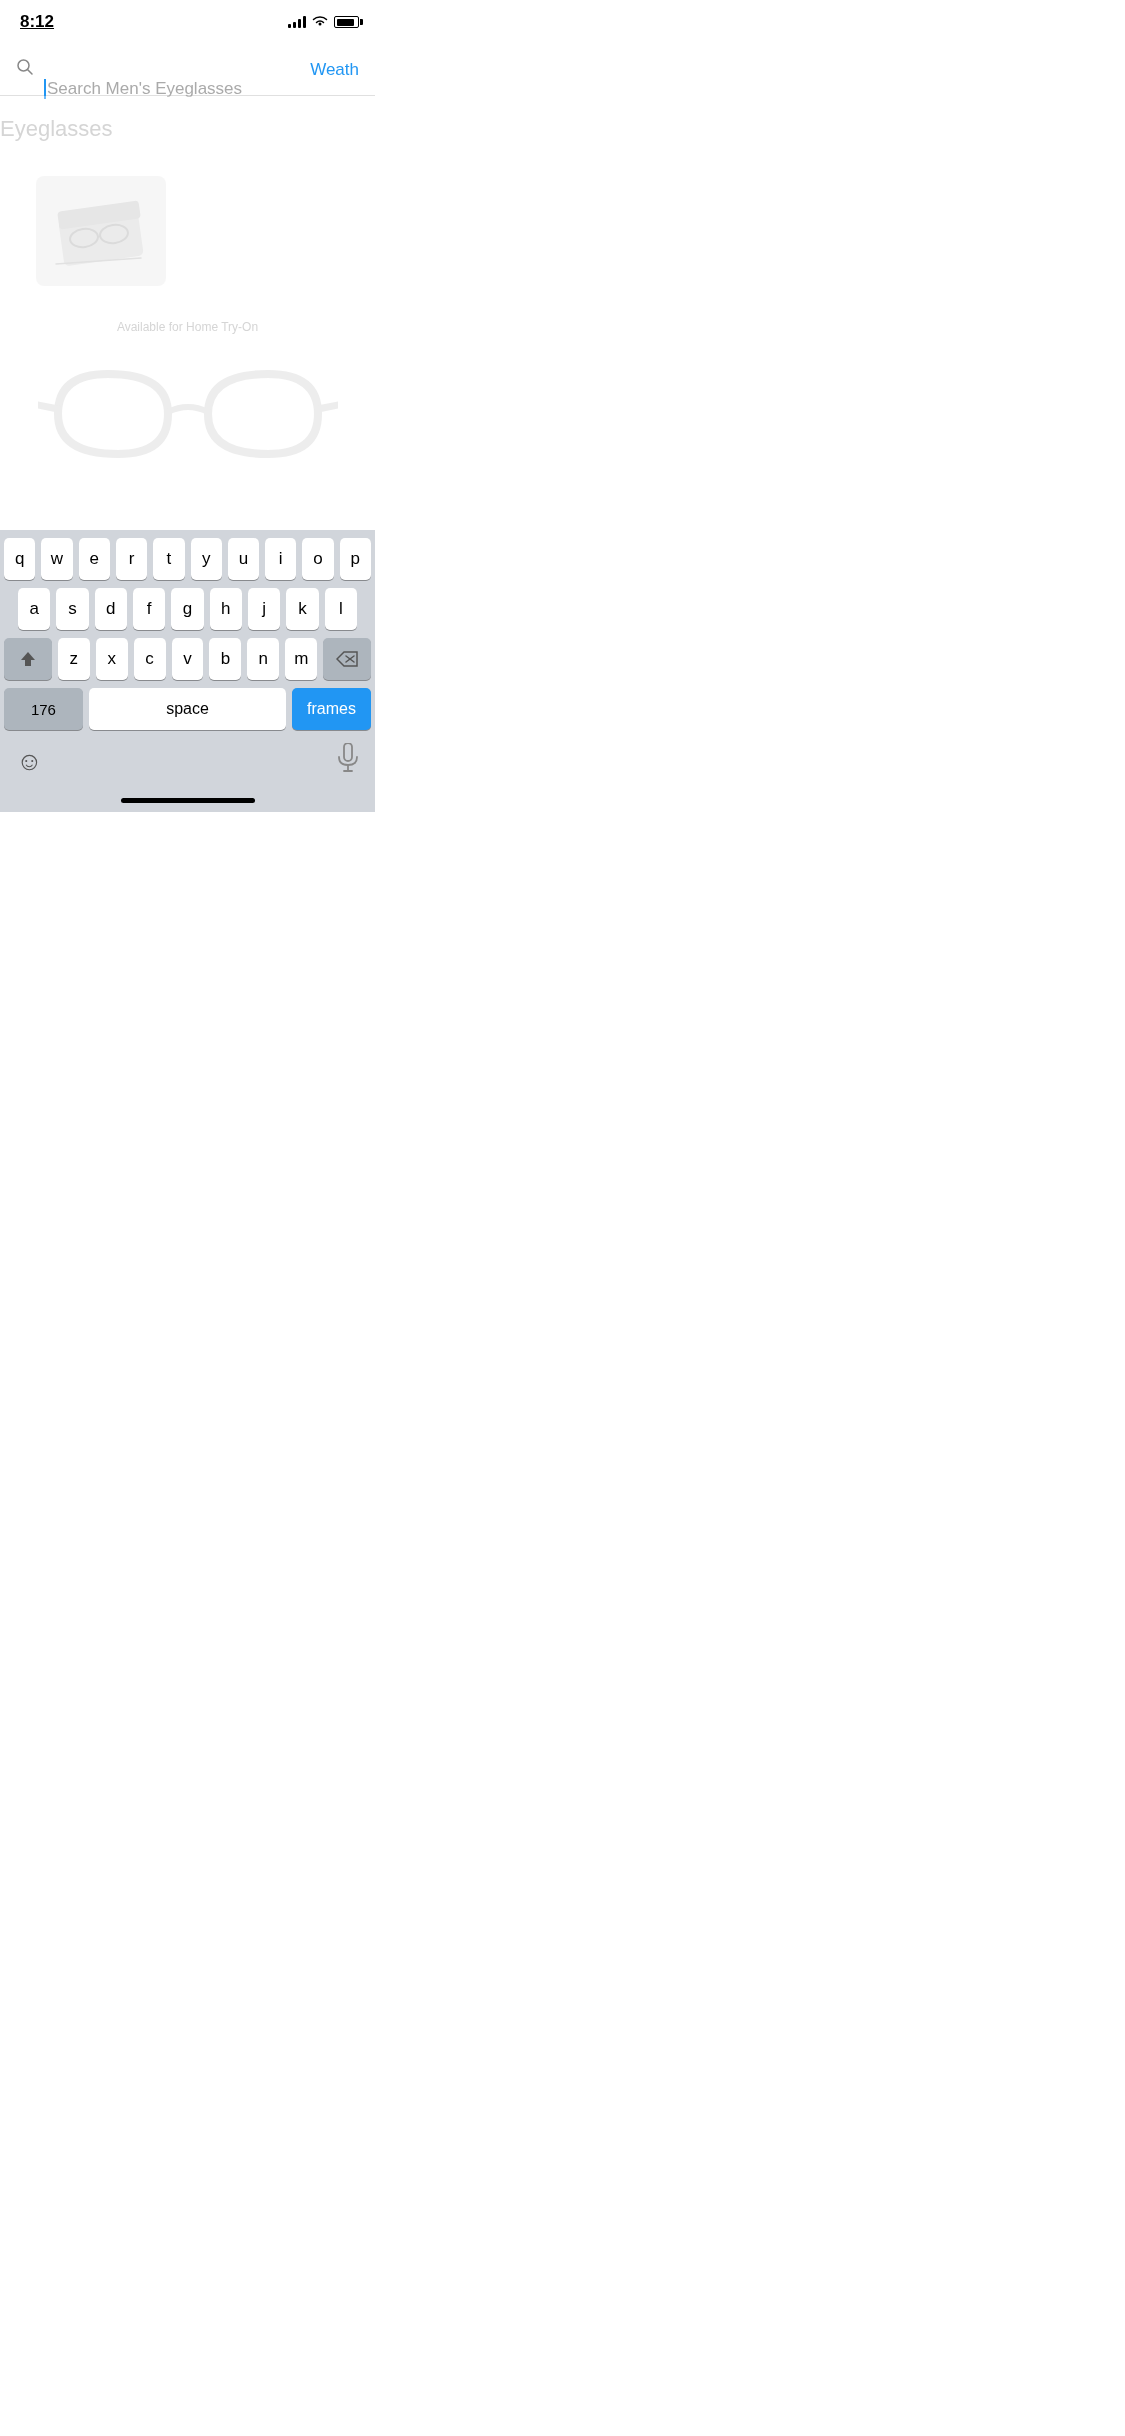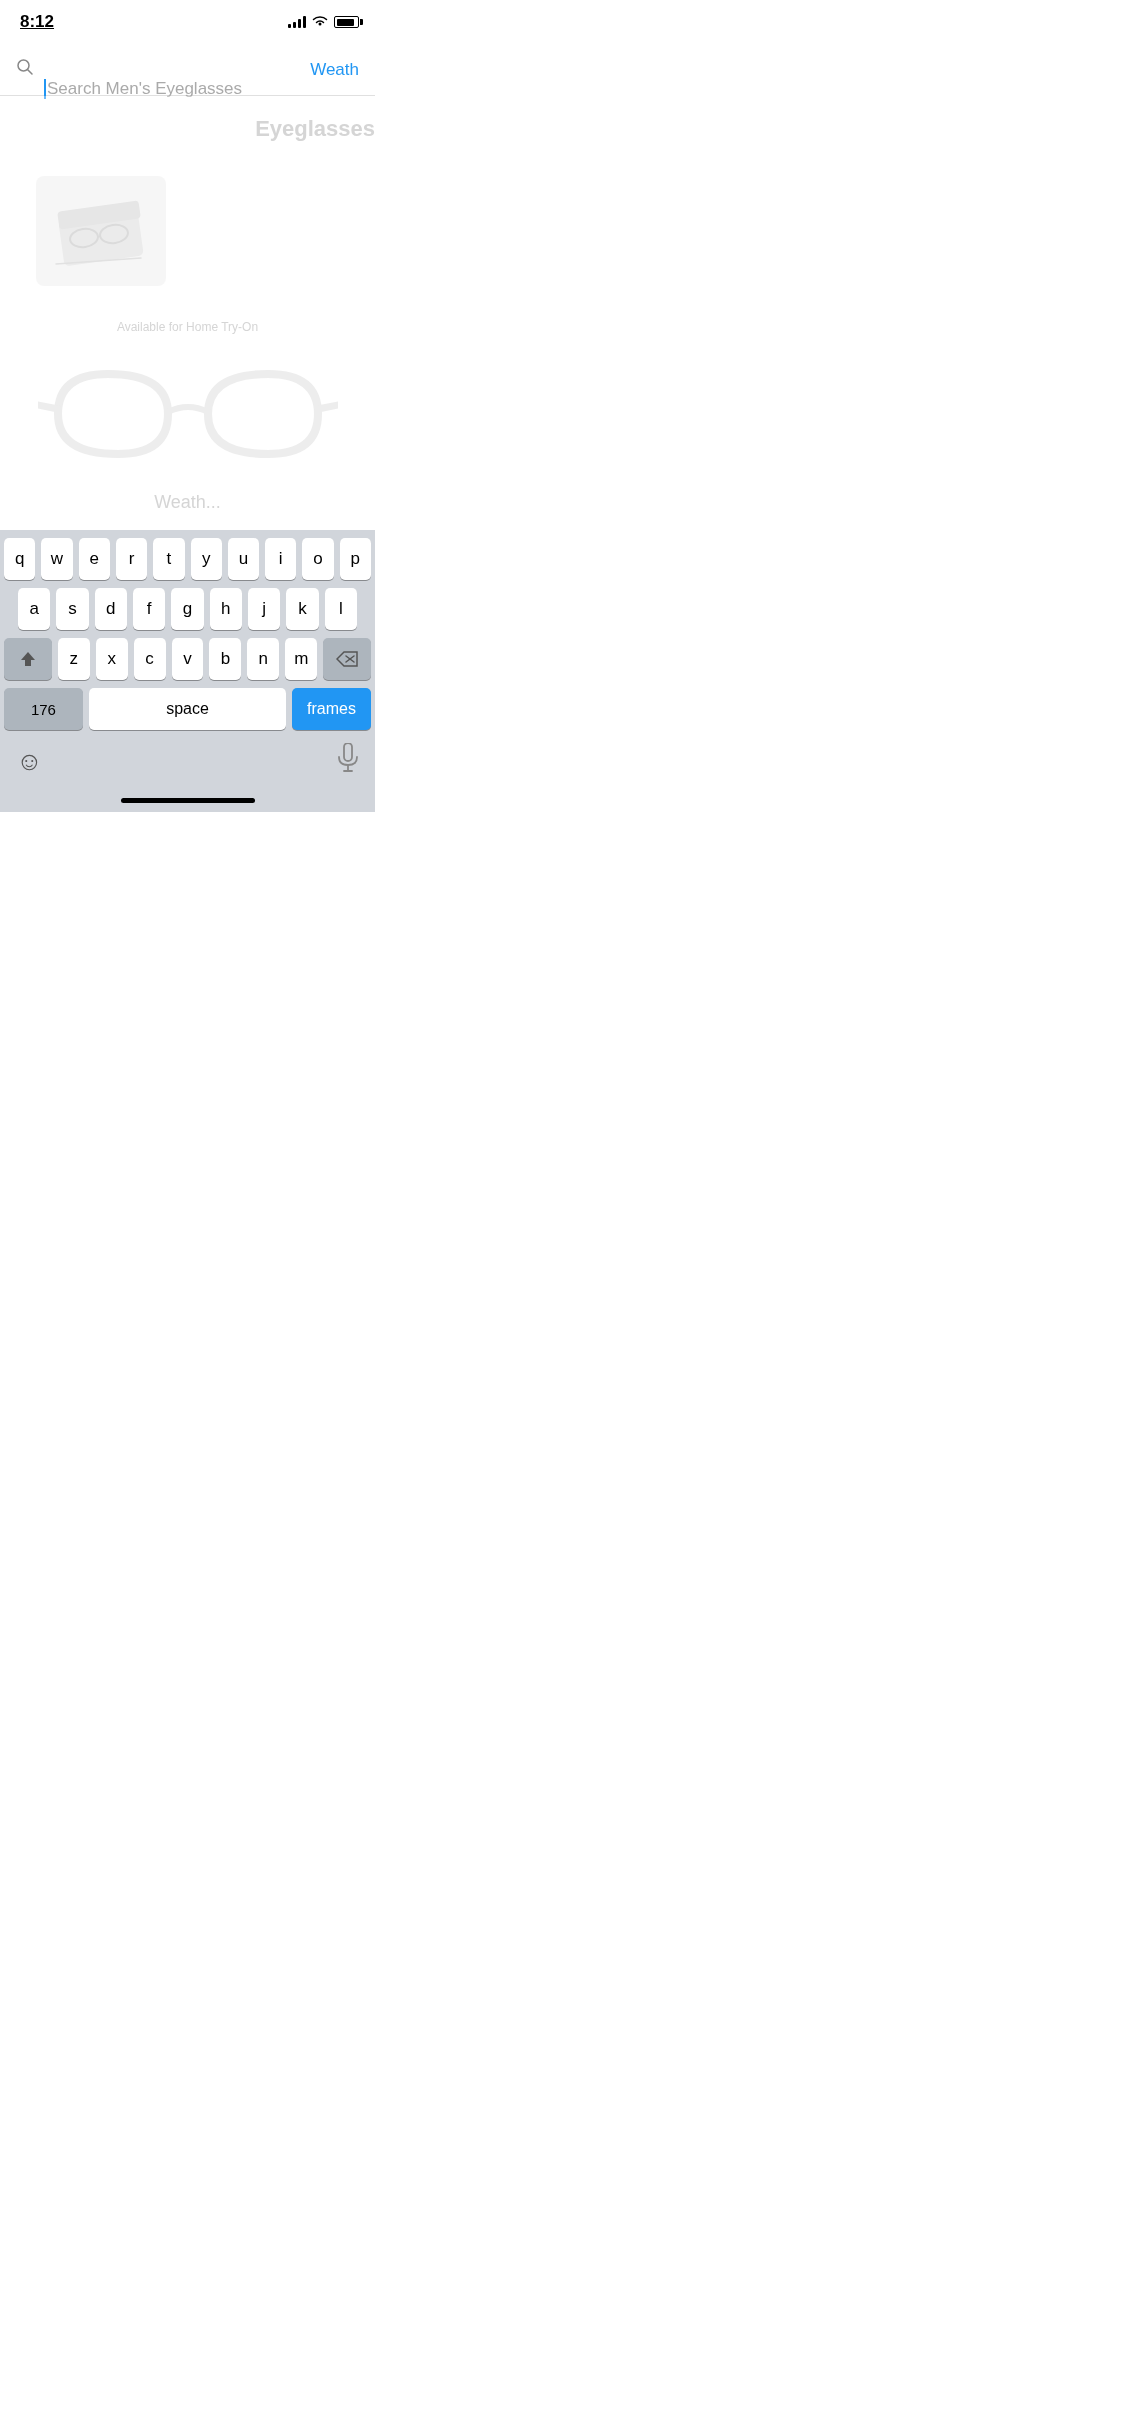--- a/index.html
+++ b/index.html
@@ -128,23 +128,23 @@
 
     
     .content-area {
       height: 430px;
       background: #fff;
       overflow: hidden;
       position: relative;
       opacity: 0.35;
     }
     .content-title {
-      text-align: right;
+      text-align: left;
       font-size: 22px;
-      font-weight: 700;
+      font-weight: 400;
       color: #888;
       padding: 20px 0 10px;
     }
     .promo-card {
       display: flex;
       align-items: center;
       padding: 16px 20px;
       gap: 16px;
       margin: 8px 16px;
     }
@@ -347,21 +347,20 @@
       <path d="M170 60 Q170 20 230 20 Q280 20 280 60 Q280 100 230 100 Q170 100 170 60 Z" fill="none" stroke="#ccc" stroke-width="8"></path>
 
       <path d="M130 58 Q150 48 170 58" fill="none" stroke="#ccc" stroke-width="6" stroke-linecap="round"></path>
 
       <line x1="20" y1="55" x2="-5" y2="50" stroke="#ccc" stroke-width="7" stroke-linecap="round"></line>
 
       <line x1="280" y1="55" x2="305" y2="50" stroke="#ccc" stroke-width="7" stroke-linecap="round"></line>
     </svg>
   </div>
 
-  <div class="product-name">Weath...</div>
 </div>
 
 <div class="keyboard">
 
   <div class="keyboard-row">
     <div class="key">q</div>
     <div class="key">w</div>
     <div class="key">e</div>
     <div class="key">r</div>
     <div class="key">t</div>

